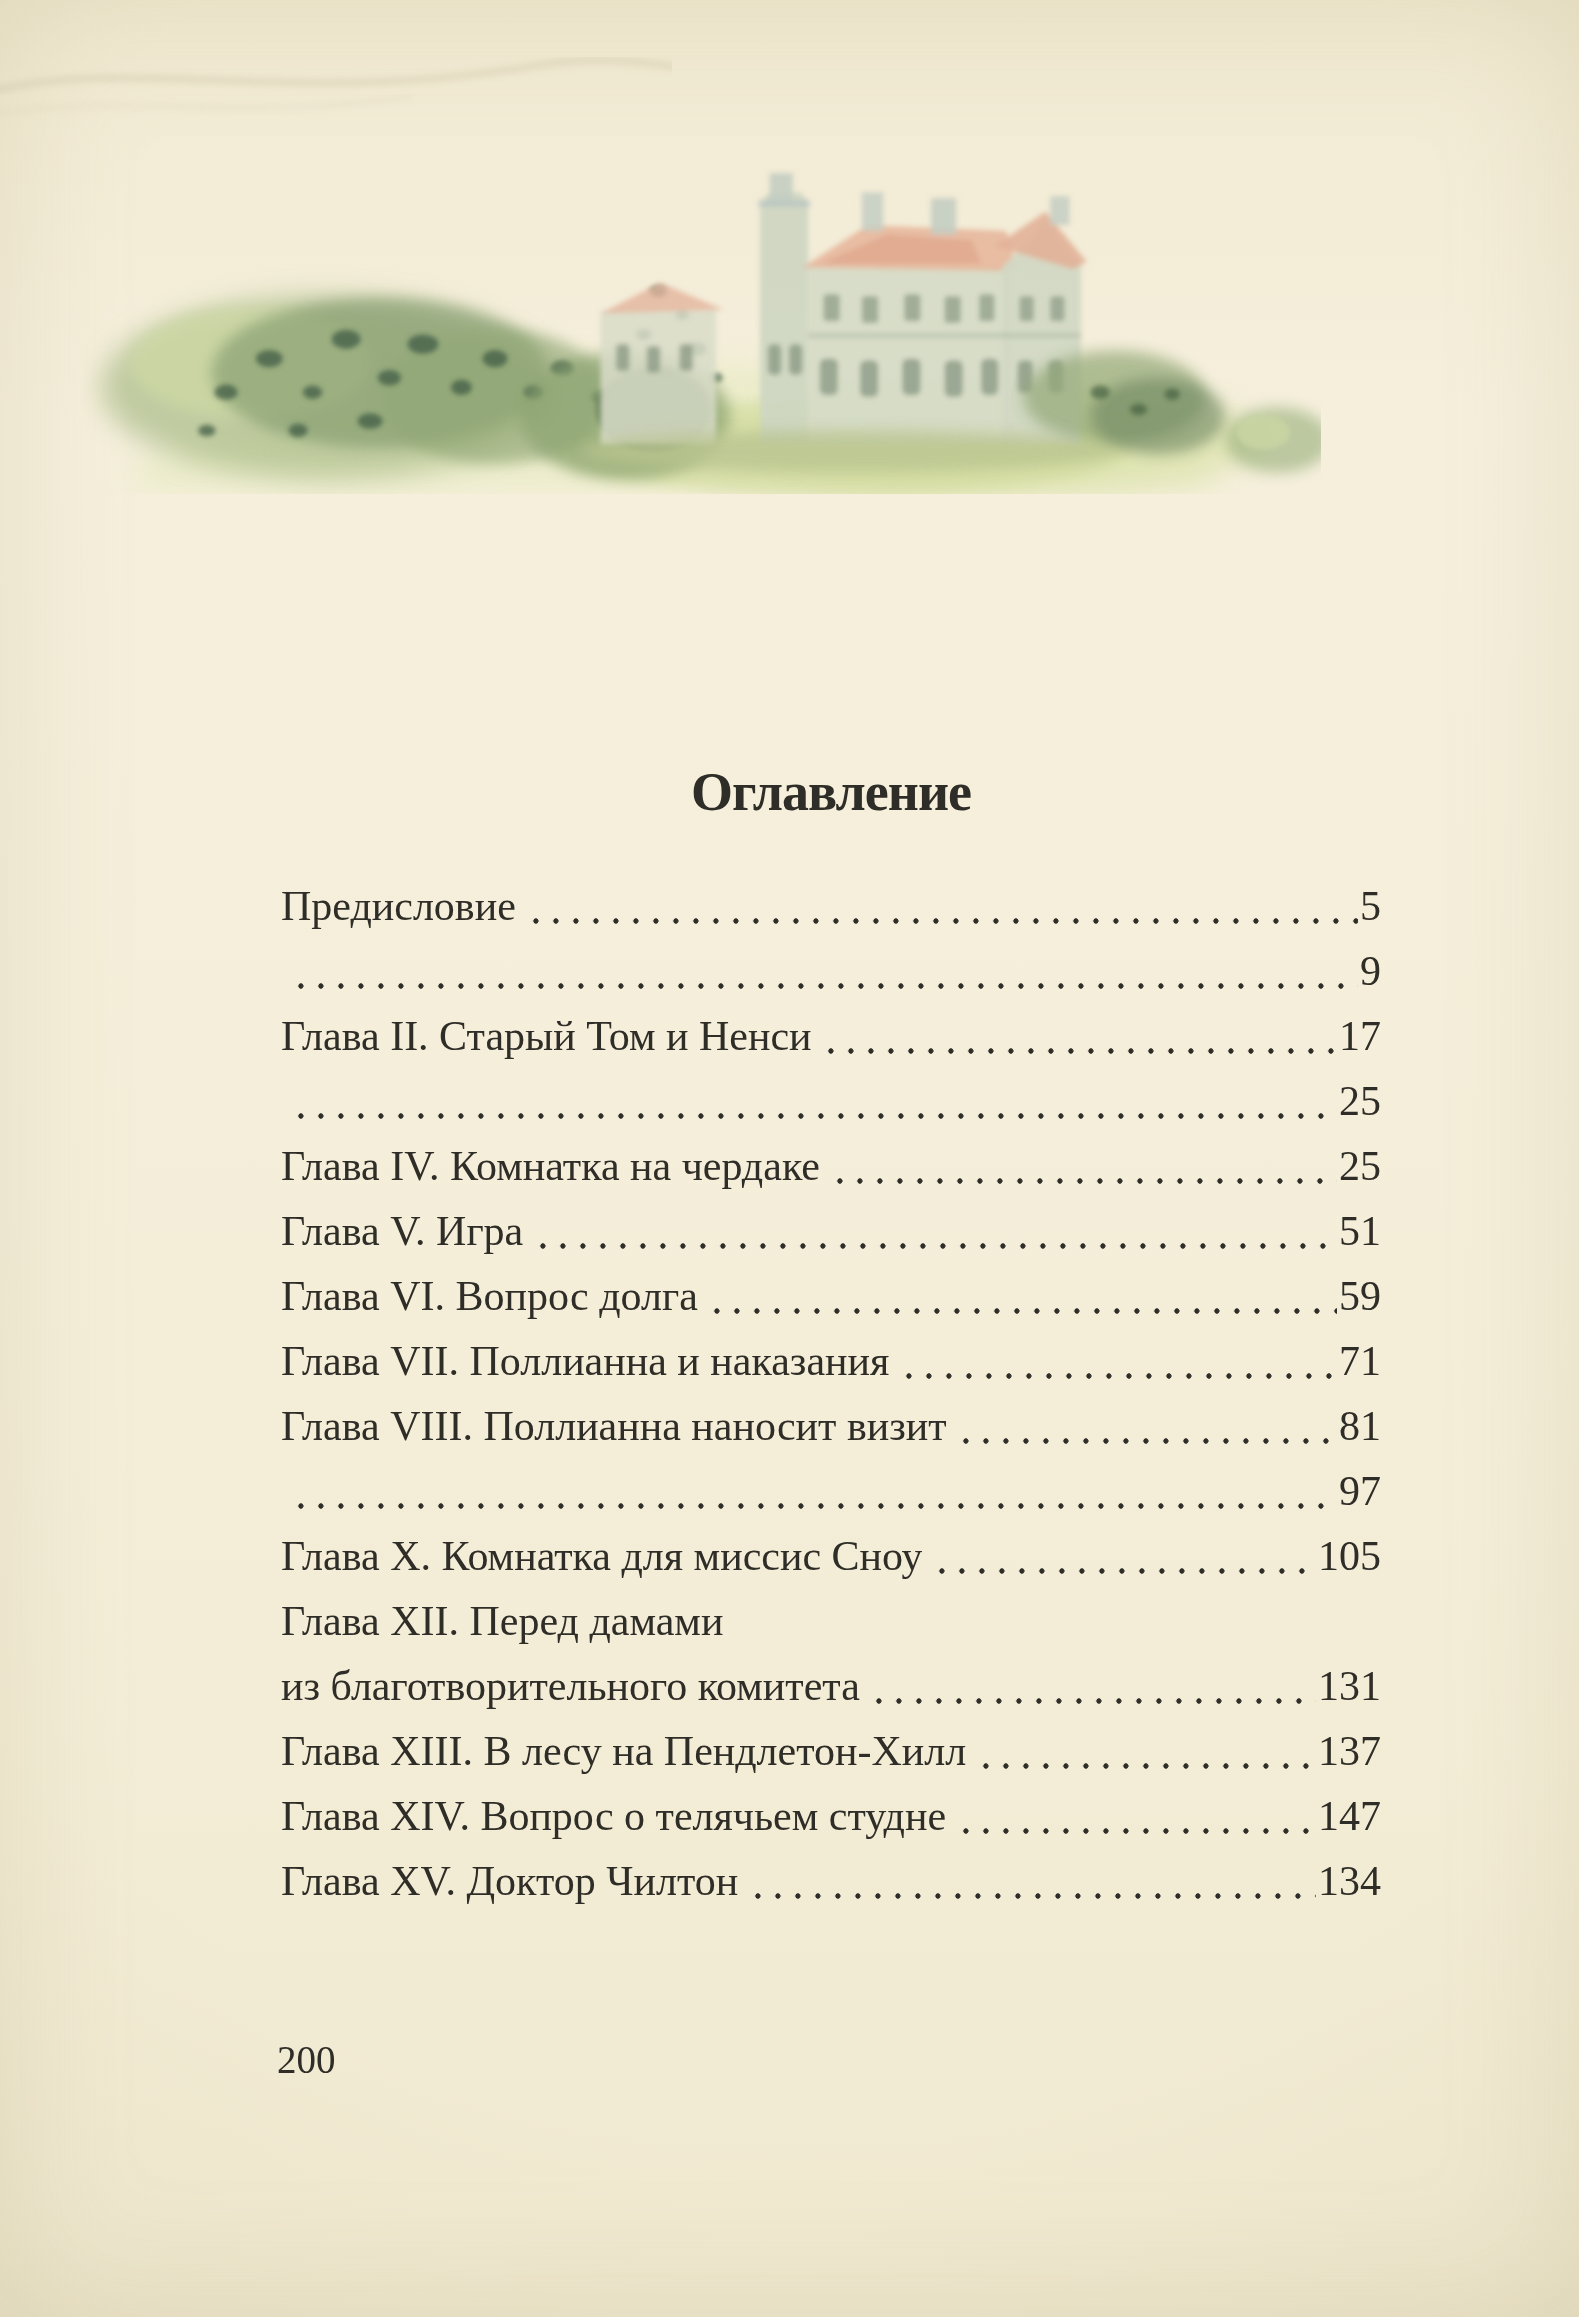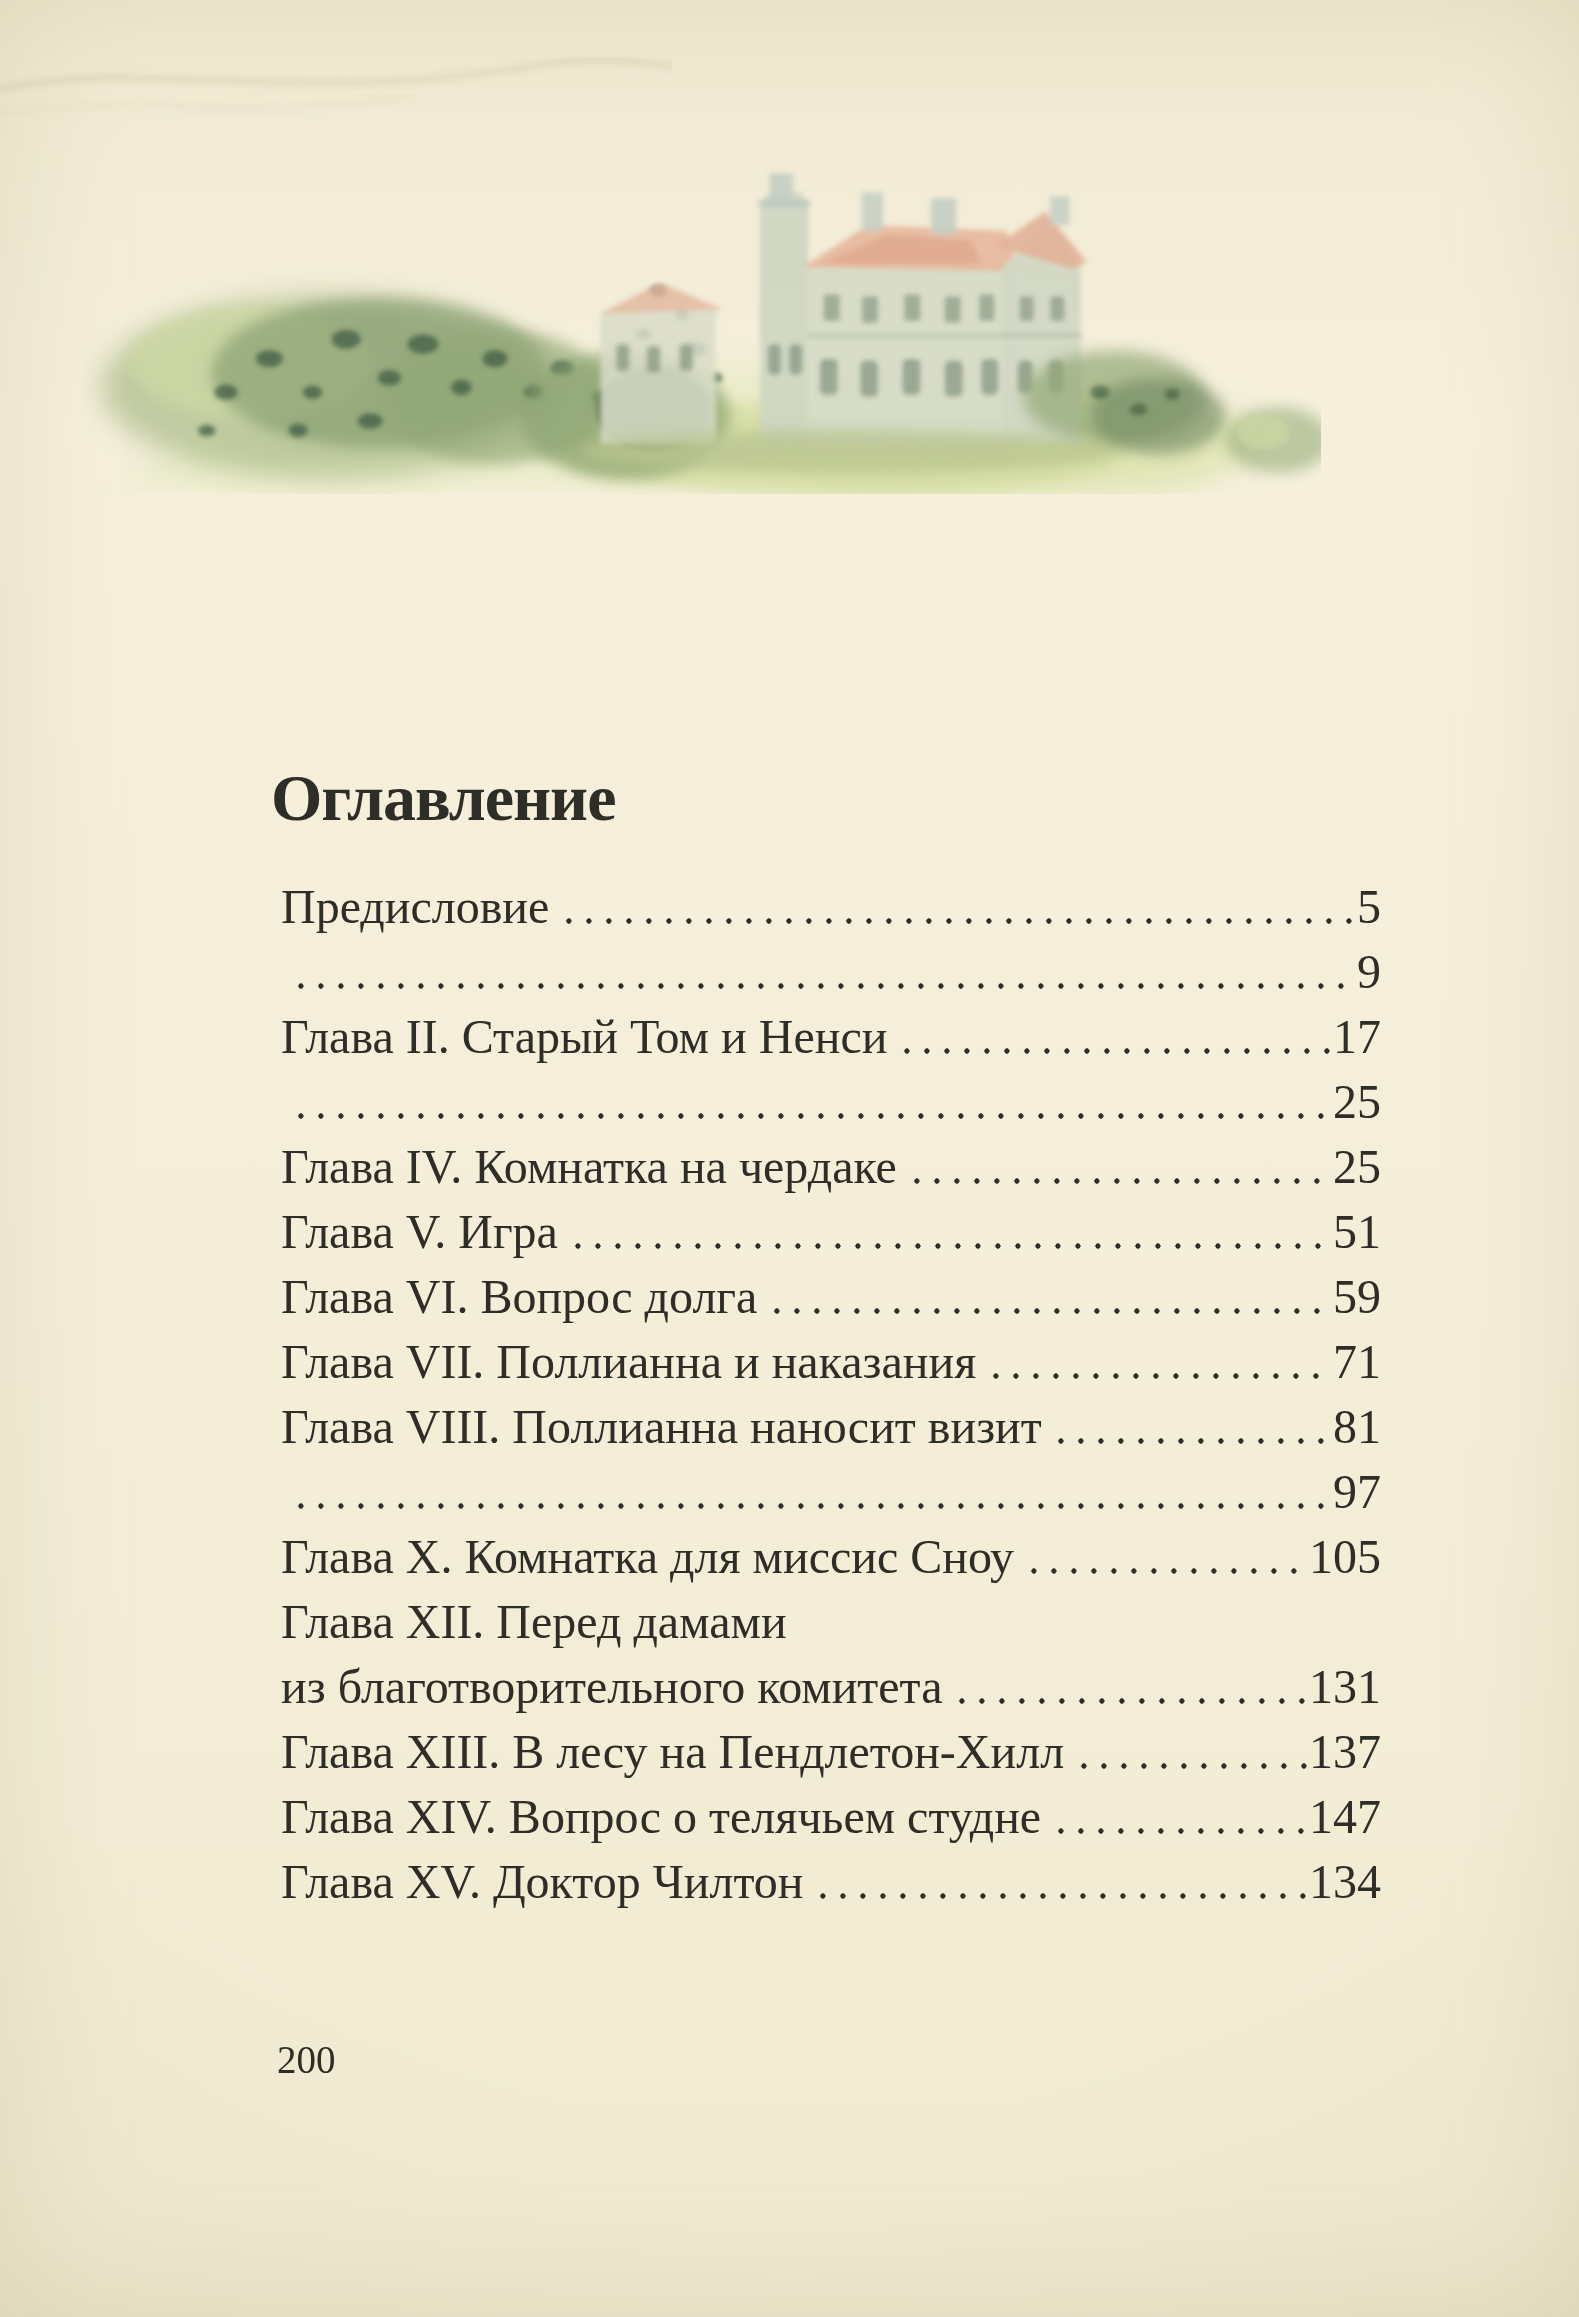--- a/index.html
+++ b/index.html
@@ -14,28 +14,28 @@
     overflow:hidden;
     font-family:"Liberation Serif", "DejaVu Serif", serif;
     color:#2f2d27;
   }
   
   .creases{position:absolute;left:0;top:0;width:672px;height:192px;pointer-events:none;}
   
   .illo{position:absolute;left:82px;top:152px;width:1239px;height:342px;}
   
   .toc-title{
-    position:absolute;left:271px;top:765px;width:1100px;
-    margin:0;
-    font-size:66px;font-weight:bold;line-height:1;letter-spacing:-1px;
+    position:absolute;left:281px;top:765px;width:1100px;
+    margin:0;text-align:center;
+    font-size:54px;font-weight:bold;line-height:1;letter-spacing:-1px;
   }
   
   .toc{
     position:absolute;left:281px;top:874px;width:1100px;
-    font-size:48px;line-height:65px;
+    font-size:42px;line-height:65px;
   }
   .toc-row{display:flex;align-items:baseline;height:65px;white-space:nowrap;}
   .toc-label{flex:0 1 auto;overflow:hidden;}
   .toc-leader{
     flex:1 1 29px;min-width:27px;align-self:stretch;margin:0 1.9px 0 7.7px;
     background-image:radial-gradient(circle at 50% 50%, #2f2d27 2.3px, rgba(0,0,0,0) 2.9px);
     background-size:20px 9.6px;background-repeat:repeat-x;
     background-position:left 1.9px bottom 13.4px;
   }
   .toc-page{flex:0 0 auto;}

